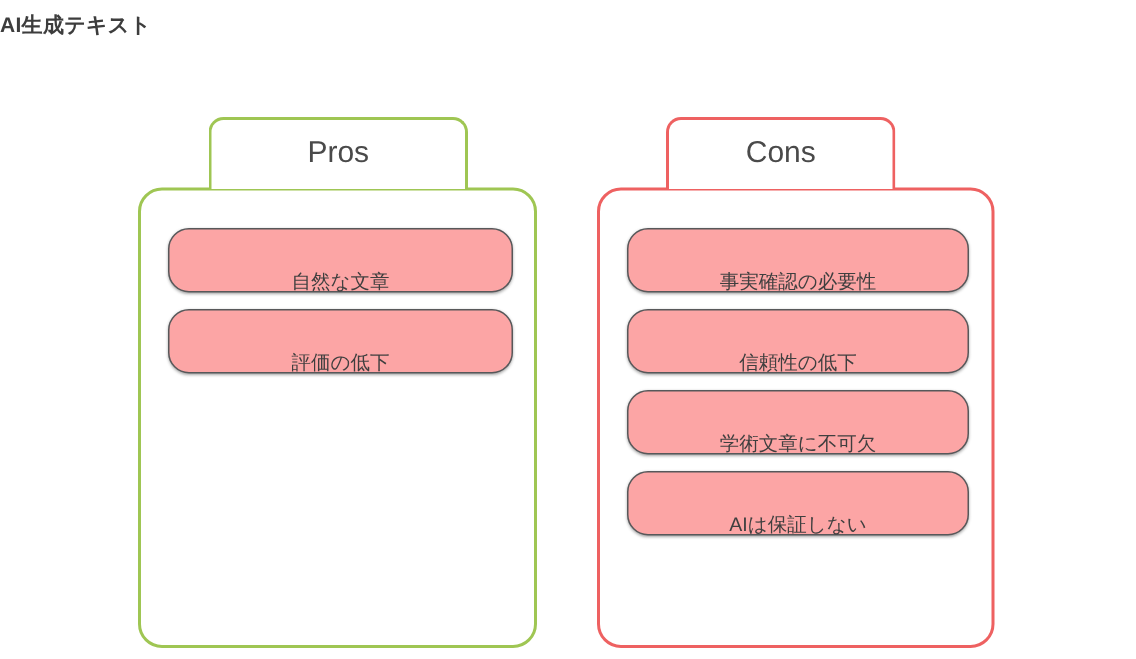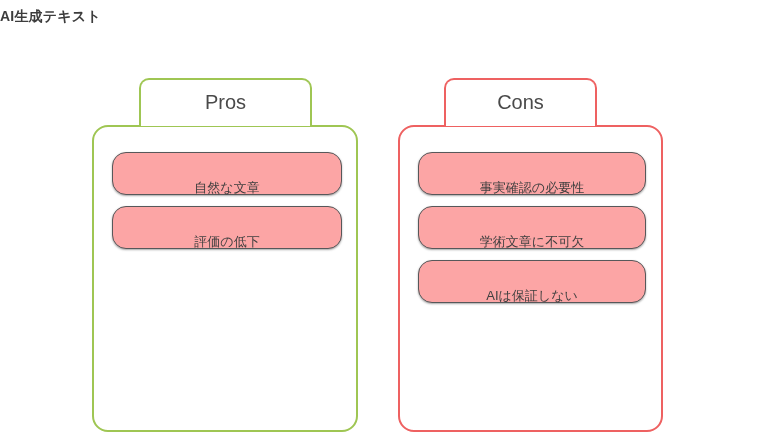--- a/index.html
+++ b/index.html
@@ -151,19 +151,22 @@
 
   <div class="tab">
     <span class="tab-label">Cons</span>
   </div>
 
   <div class="item-list">
     <div class="item">
       <span class="item-label">事実確認の必要性</span>
     </div>
     <div class="item">
+      <span class="item-label">信頼性の低下</span>
+    </div>
+    <div class="item">
       <span class="item-label">学術文章に不可欠</span>
     </div>
     <div class="item">
       <span class="item-label">AIは保証しない</span>
     </div>
   </div>
 </div>
 
 </body></html>

